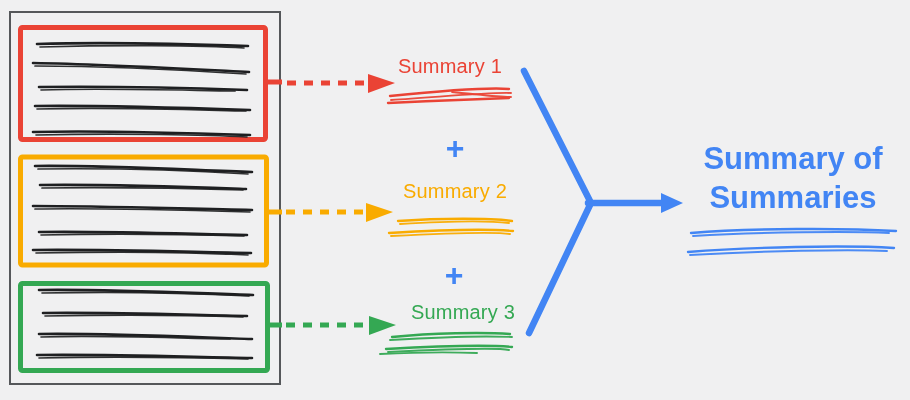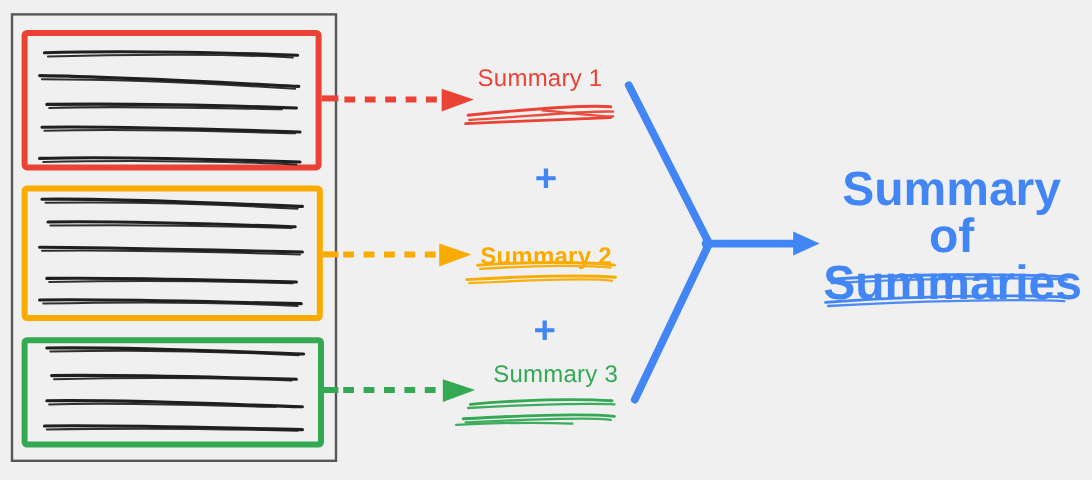--- a/index.html
+++ b/index.html
@@ -24,28 +24,28 @@
   .stub {fill:none;stroke-width:5;stroke-linecap:butt;}
   .dash {fill:none;stroke-width:5;stroke-dasharray:9 8;stroke-linecap:butt;}
   .scrib{fill:none;stroke-width:2.4;stroke-linecap:round;}
   .scrib2{fill:none;stroke-width:1.9;stroke-linecap:round;opacity:.95;}
   .big  {fill:none;stroke:var(--blue);stroke-width:6.5;stroke-linecap:round;}
 
   
   .txt{position:absolute;text-align:center;white-space:nowrap;}
   .summary-label{width:130px;font-size:20px;font-weight:400;letter-spacing:.2px;}
   .lbl-1{left:385px;top:55px;color:var(--red);}
-  .lbl-2{left:390px;top:203px;color:var(--orange);font-weight:bold;}
+  .lbl-2{left:390px;top:180px;color:var(--orange);}
   .lbl-3{left:385px;top:301px;color:var(--green);text-align:right;}
   .plus{width:30px;height:30px;display:flex;align-items:center;justify-content:center;
     color:var(--blue);font-size:32px;font-weight:700;}
   .plus-1{left:440px;top:133px;}
   .plus-2{left:439px;top:260px;}
   .result-title{left:686px;top:139px;width:214px;white-space:normal;
-    color:var(--blue);font-size:40px;font-weight:700;line-height:39px;}
+    color:var(--blue);font-size:31px;font-weight:700;line-height:39px;}
 </style>
 </head>
 <body>
 
 <div class="stage">
 
   <svg class="draw" viewBox="0 0 910 400">
 
     <rect x="10" y="12" width="270" height="372" class="frame"></rect>
 

